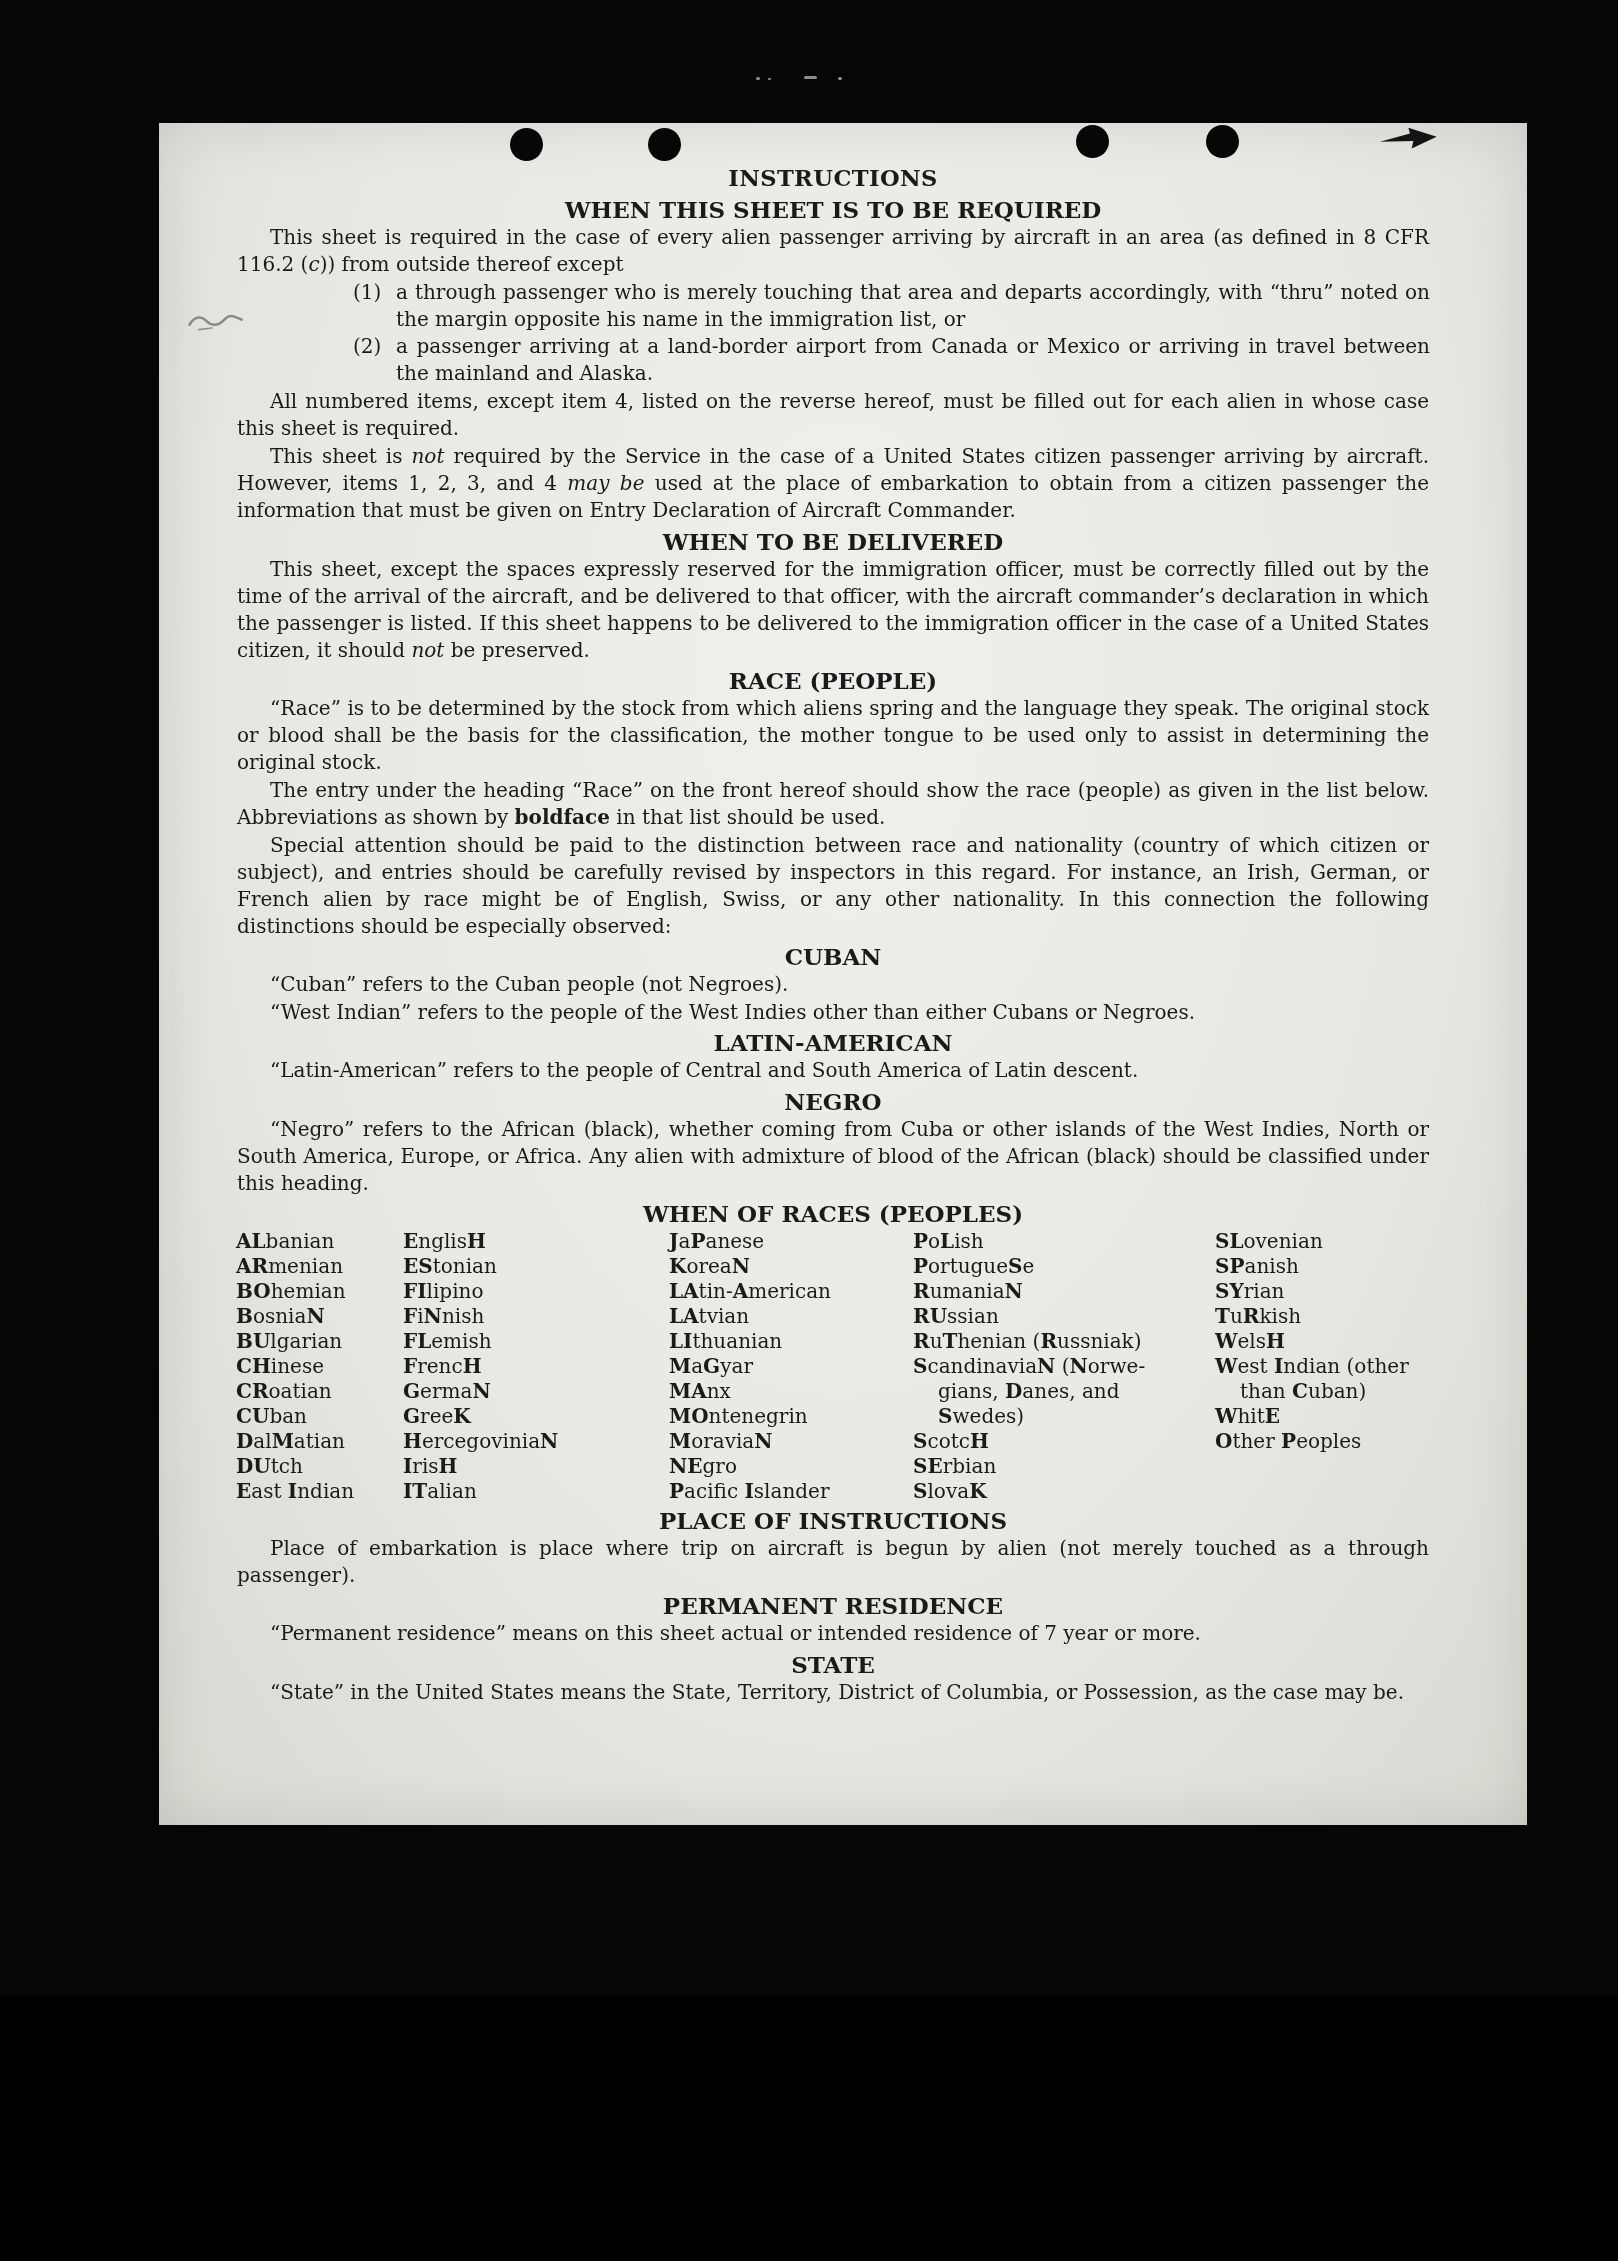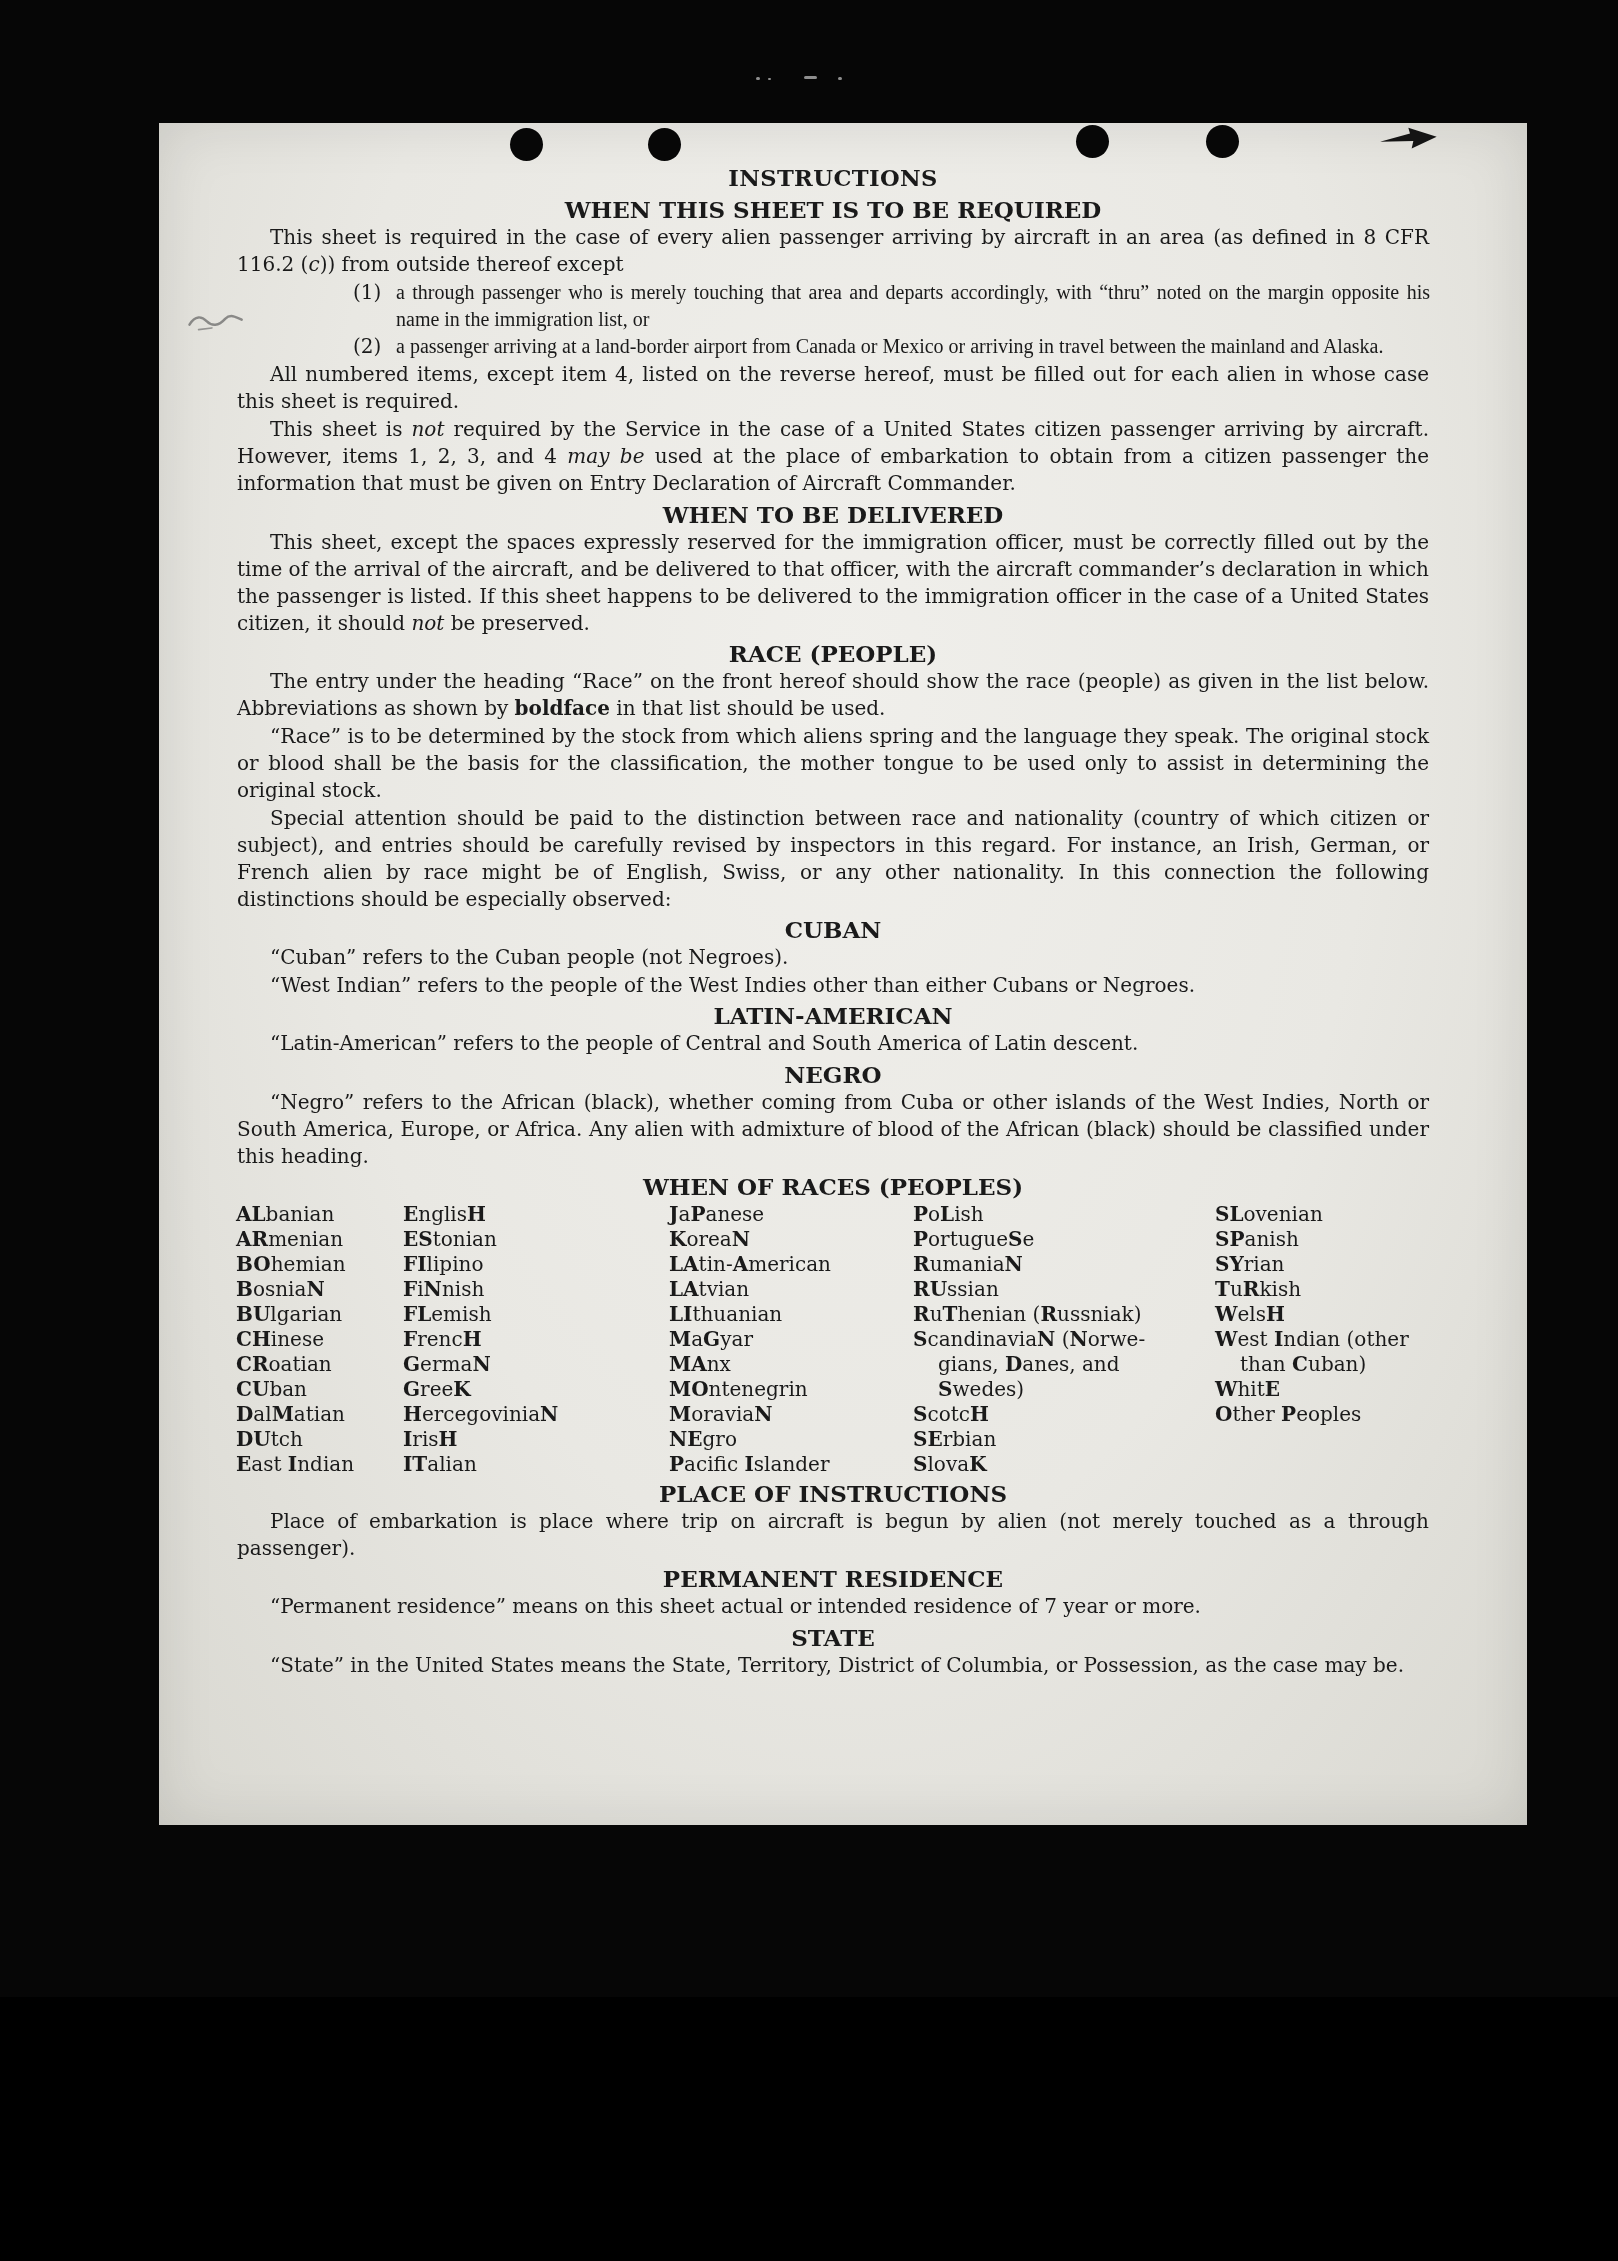--- a/index.html
+++ b/index.html
@@ -39,21 +39,21 @@
   .sec-head {
     text-align: center;
     font-weight: bold;
     font-size: 23px;
     line-height: 27px;
     margin-top: 3.3px;
   }
   p.para { margin: 1px; text-indent: 33px; }
   .num-item { display: flex; margin-left: 117px; }
   .num-item .num { flex: 0 0 43px; }
-  .num-item .txt { flex: 1; text-align: justify; font-family: Liberation Serif, serif; }
+  .num-item .txt { flex: 1; text-align: justify; }
   .races { display: flex; margin-top: 1.7px; line-height: 25px; }
   .race-col { text-align: left; }
   .race-col-1 { width: 167px; }
   .race-col-2 { width: 266px; }
   .race-col-3 { width: 244px; }
   .race-col-4 { width: 302px; }
   .race-col-5 { flex: 1; }
   .race-item { padding-left: 25px; text-indent: -25px; white-space: pre-line; }
   .hole {
     position: absolute;
@@ -124,22 +124,22 @@
         <span class="txt">a passenger arriving at a land-border airport from Canada or Mexico or arriving in travel between the mainland and Alaska.</span>
       </div>
 
       <p class="para">All numbered items, except item 4, listed on the reverse hereof, must be filled out for each alien in whose case this sheet is required.</p>
       <p class="para">This sheet is <i>not</i> required by the Service in the case of a United States citizen passenger arriving by aircraft. However, items 1, 2, 3, and 4 <i>may be</i> used at the place of embarkation to obtain from a citizen passenger the information that must be given on Entry Declaration of Aircraft Commander.</p>
 
       <div class="sec-head">WHEN TO BE DELIVERED</div>
       <p class="para">This sheet, except the spaces expressly reserved for the immigration officer, must be correctly filled out by the time of the arrival of the aircraft, and be delivered to that officer, with the aircraft commander’s declaration in which the passenger is listed. If this sheet happens to be delivered to the immigration officer in the case of a United States citizen, it should <i>not</i> be preserved.</p>
 
       <div class="sec-head">RACE (PEOPLE)</div>
+      <p class="para">“Race” is to be determined by the stock from which aliens spring and the language they speak. The original stock or blood shall be the basis for the classification, the mother tongue to be used only to assist in determining the original stock.</p>
       <p class="para">The entry under the heading “Race” on the front hereof should show the race (people) as given in the list below. Abbreviations as shown by <b>boldface</b> in that list should be used.</p>
-      <p class="para">“Race” is to be determined by the stock from which aliens spring and the language they speak. The original stock or blood shall be the basis for the classification, the mother tongue to be used only to assist in determining the original stock.</p>
       <p class="para">Special attention should be paid to the distinction between race and nationality (country of which citizen or subject), and entries should be carefully revised by inspectors in this regard. For instance, an Irish, German, or French alien by race might be of English, Swiss, or any other nationality. In this connection the following distinctions should be especially observed:</p>
 
       <div class="sec-head">CUBAN</div>
       <p class="para">“Cuban” refers to the Cuban people (not Negroes).</p>
 
       <p class="para">“West Indian” refers to the people of the West Indies other than either Cubans or Negroes.</p>
 
       <div class="sec-head">LATIN-AMERICAN</div>
       <p class="para">“Latin-American” refers to the people of Central and South America of Latin descent.</p>
 

